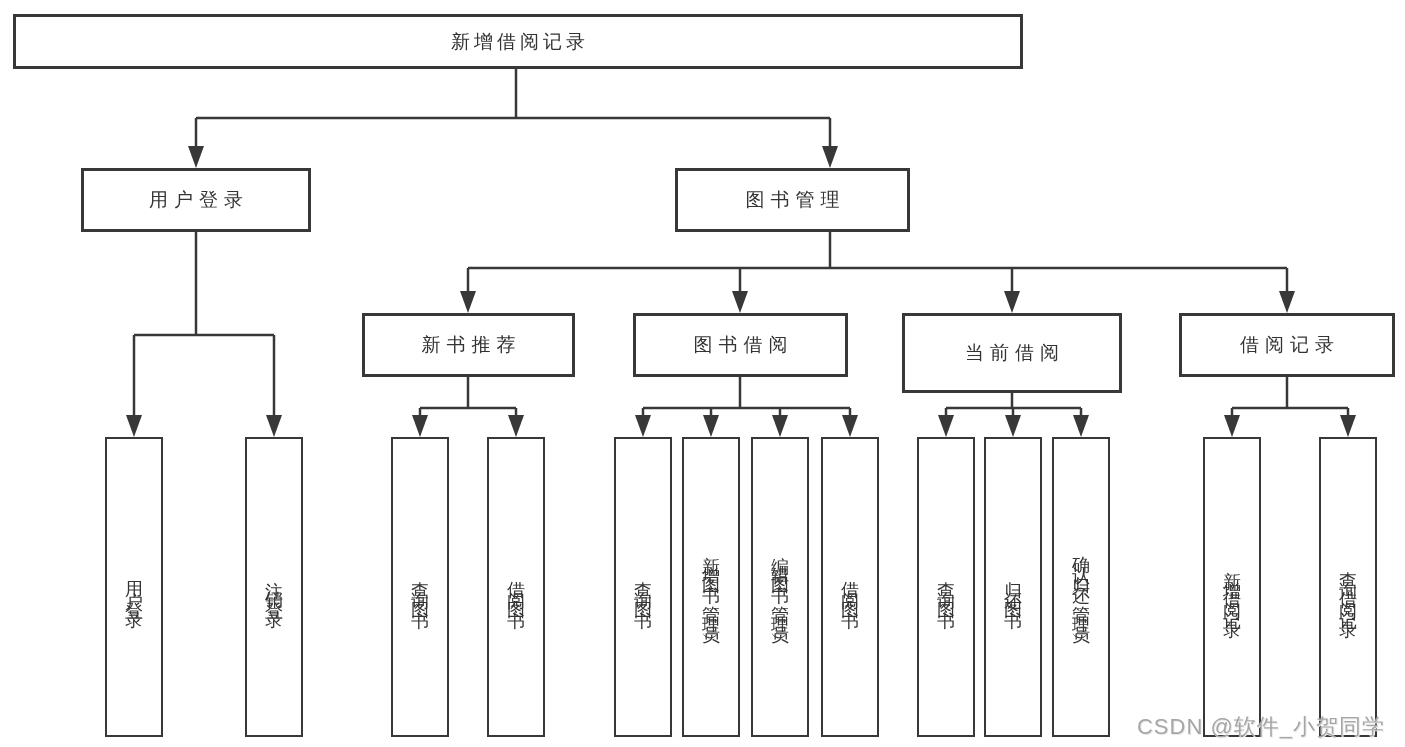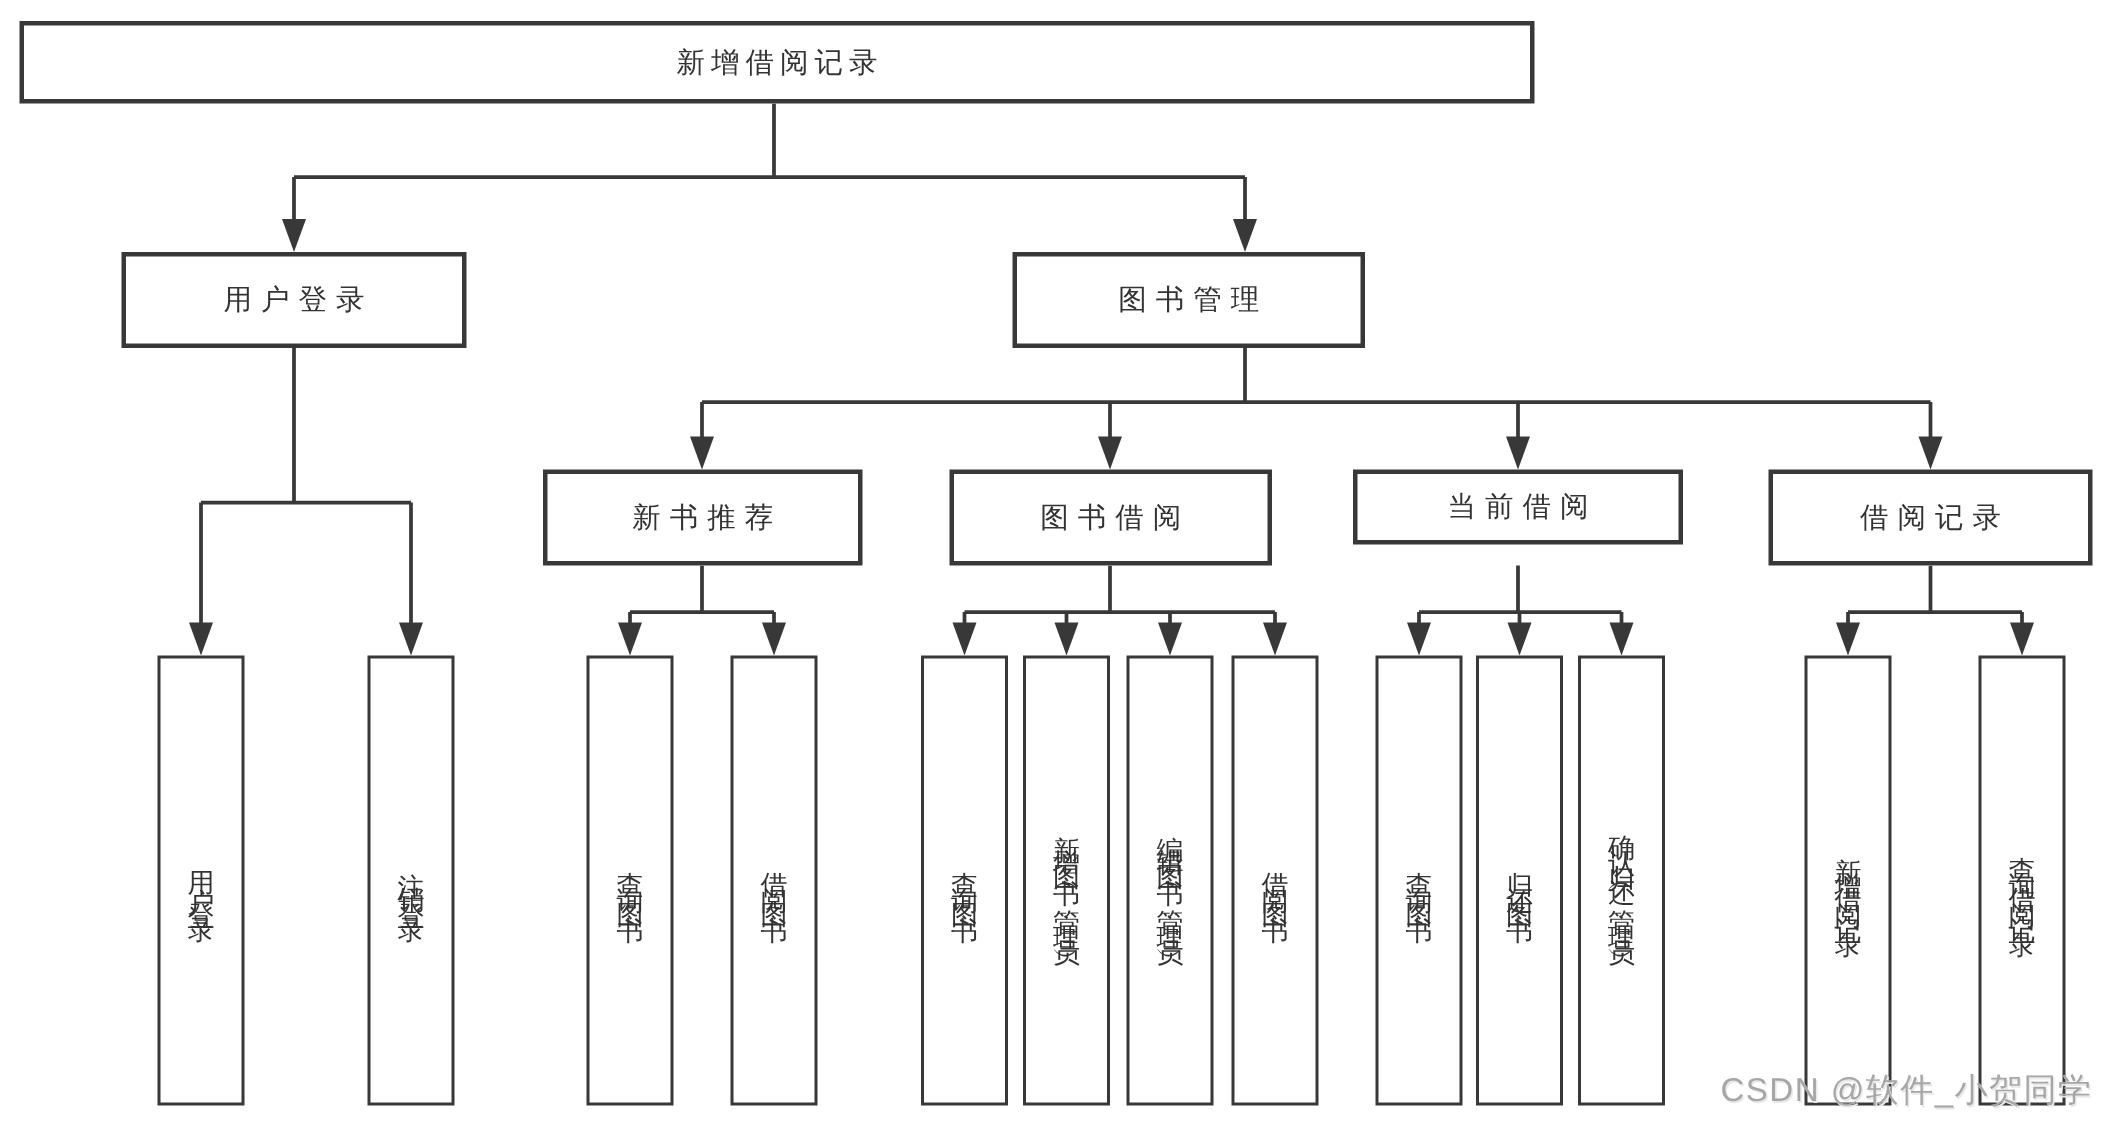--- a/index.html
+++ b/index.html
@@ -55,21 +55,21 @@
     writing-mode:vertical-rl;
     text-orientation:upright;
     font-size:18px;
     letter-spacing:10px;
     color:var(--text);
     line-height:1;
     white-space:nowrap;
   }
   .watermark{
     position:absolute;
-    right:10px;top:712px;
+    right:20px;top:712px;
     font-size:22px;
     color:var(--watermark);
     letter-spacing:1px;
     text-shadow:1px 1px 0 #e8e8e8;
     white-space:nowrap;
   }
 </style>
 </head>
 <body>
 
@@ -147,21 +147,21 @@
   <div class="node" style="left:675px;top:168px;width:235px;height:64px;">
     <span class="label">图书管理</span>
   </div>
 
   <div class="node" style="left:633px;top:313px;width:215px;height:64px;">
     <span class="label">图书借阅</span>
   </div>
   <div class="node" style="left:362px;top:313px;width:213px;height:64px;">
     <span class="label">新书推荐</span>
   </div>
-  <div class="node" style="left:902px;top:313px;width:220px;height:50px;font-family:Liberation Serif, serif;">
+  <div class="node" style="left:902px;top:313px;width:220px;height:80px;font-family:Liberation Serif, serif;">
     <span class="label">当前借阅</span>
   </div>
   <div class="node" style="left:1179px;top:313px;width:216px;height:64px;">
     <span class="label">借阅记录</span>
   </div>
 
   <div class="leaf" style="left:105px;">
     <span class="vlabel">用户登录</span>
   </div>
   <div class="leaf" style="left:245px;">

